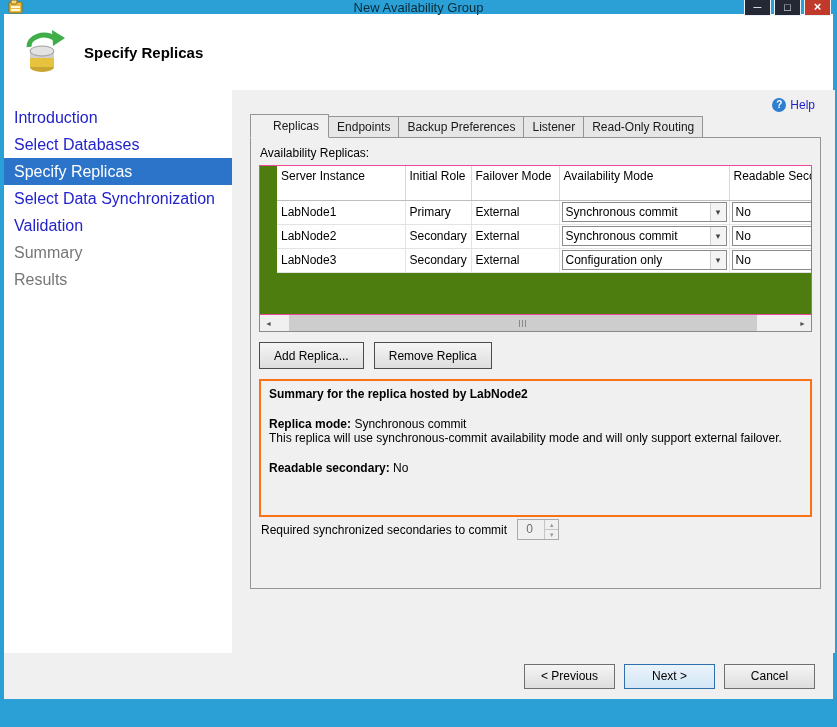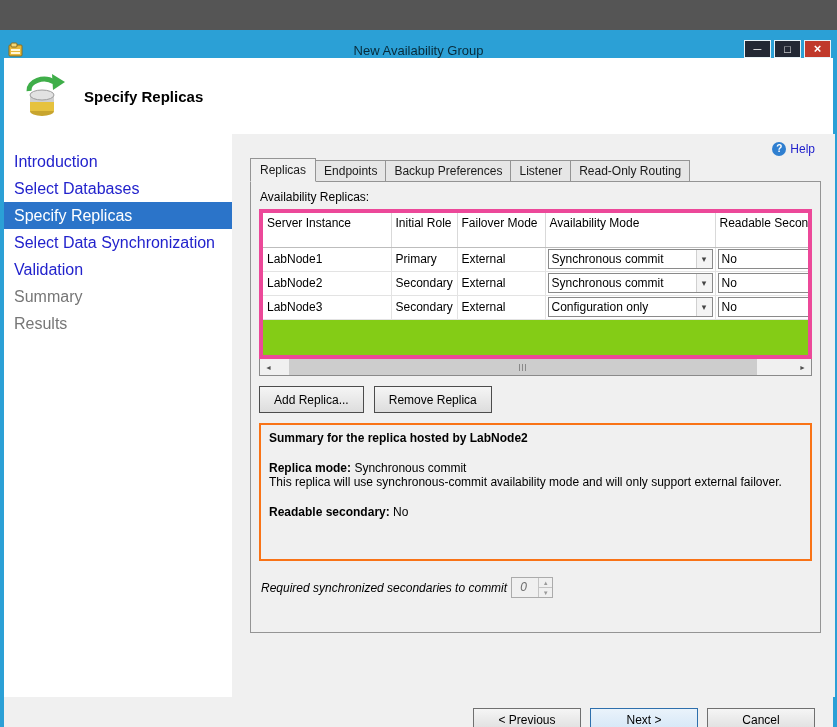--- a/index.html
+++ b/index.html
@@ -2,21 +2,21 @@
 <html><head>
 <meta charset="utf-8">
 <style>
   * { margin:0; padding:0; box-sizing:border-box; }
   body { font-family:"Liberation Sans", sans-serif; background:#555; }
   .window{
     width:837px; height:727px; background:#2BA0D6; padding:0 4px 16px 4px;
     position:relative; font-size:12px; color:#1a1a1a;
   }
   
-  .titlebar{ height:28px; display:flex; align-items:flex-end; position:relative;margin-top:30px; }
+  .titlebar{ height:14px; display:flex; align-items:center; position:relative; }
   .app-icon{ width:16px; height:16px; margin-left:4px; display:inline-block; }
   .win-title{
     position:absolute; left:0; right:0; text-align:center;
     color:#082b3a; font-size:13px; pointer-events:none;
   }
   .win-controls{ margin-left:auto; display:flex; gap:3px; margin-right:2px; z-index:2; }
   .win-btn{
     width:27px; height:18px; border:1px solid #e8f2f7; background:#232834;
     color:#fff; font-size:11px; line-height:16px; text-align:center; cursor:pointer;
     display:flex; align-items:center; justify-content:center;
@@ -43,29 +43,29 @@
   }
   .help-label{ color:#2222CC; font-size:12px; }
   .instruction{ margin-top:44px; font-weight:bold; font-size:12px; color:#000; }
   
   .tabs{ display:flex; align-items:flex-end; margin-top:16px; position:relative; z-index:2; }
   .tab{
     border:1px solid #949494; padding:3px 8px 3px 8px; font-size:12px; cursor:pointer;
     background:#e6e6e6; margin-bottom:-1px; border-bottom:1px solid #949494; margin-right:-1px;
   }
   .tab.active{
-    background:#f0f0f0; border-bottom:1px solid #f0f0f0; padding:4px 9px 4px 9px; z-index:3; position:relative;
+    background:#f0f0f0; border-bottom:1px solid #f0f0f0; padding:4px 9px 4px 22px; z-index:3; position:relative;
   }
   .panel{
     border:1px solid #949494; background:#f0f0f0; height:452px; padding:6px 8px; position:relative; z-index:1;
   }
   .replicas-label{ font-size:12px; margin:2px 0 5px 1px; color:#000; }
   
   .grid-wrap{
-    border:4px solid #ec4899; background:#84cc16; height:150px; overflow:hidden; width:553px;
+    border:1px solid #ec4899; background:#4d7c0f; height:150px; overflow:hidden; width:553px;padding-left:17px;
   }
   table{ border-collapse:collapse; table-layout:fixed; width:600px; font-size:12px; }
   th{
     font-weight:normal; text-align:left; vertical-align:top; background:#fff;
     border-right:1px solid #d9d9d9; border-bottom:1px solid #bdbdbd;
     padding:3px 4px; height:34px; color:#000;
   }
   td{
     border-right:1px solid #e3e3e3; border-bottom:1px solid #e3e3e3;
     padding:0 4px; height:24px; background:#fff; color:#000; white-space:nowrap; overflow:hidden;
@@ -103,38 +103,38 @@
   }
   
   .summary-box{
     margin-top:10px; border:2px solid #f97316; width:553px; height:138px;
     padding:6px 8px; font-size:12px; color:#000; line-height:1.22;
   }
   .sum-title{ font-weight:bold; }
   .sum-line{ margin-top:15px; }
   .b{ font-weight:bold; }
   
-  .req-row{ margin-top:16px; display:flex; align-items:center; gap:4px; padding-left:2px;font-style:italic; }
+  .req-row{ margin-top:2px; display:flex; align-items:center; gap:10px; padding-left:2px; }
   .req-label{ font-size:12px; color:#000; }
   .spinner{
     width:42px; height:21px; border:1px solid #ababab; background:#f0f0f0;
     display:flex; align-items:stretch;
   }
   .spin-value{ flex:1; color:#6d6d6d; font-size:12px; line-height:19px; padding-left:8px; }
   .spin-btns{ width:14px; flex:none; display:flex; flex-direction:column; border-left:1px solid #c4c4c4; }
   .spin-up,.spin-down{
     flex:1; font-size:6px; color:#9a9a9a; display:flex; align-items:center; justify-content:center; cursor:pointer;
   }
   .spin-up{ border-bottom:1px solid #c4c4c4; }
   
   .footer{
     flex:none; height:46px; background:#f0f0f0; display:flex; justify-content:flex-end;
     align-items:center; gap:9px; padding-right:18px;
   }
-  .footer .btn{ width:108px; height:25px; padding:0; text-align:center; border:1px solid #707070; }
+  .footer .btn{ width:91px; height:25px; padding:0; text-align:center; border:1px solid #707070; }
   .footer .btn.default{ border:1px solid #2E6FAC; background:linear-gradient(#eaf3fb,#d3e6f6); }
 </style>
 </head>
 <body>
 
 <div class="window">
 
   <div class="titlebar">
     <span class="app-icon">
       <svg width="16" height="16" viewBox="0 0 16 16">

